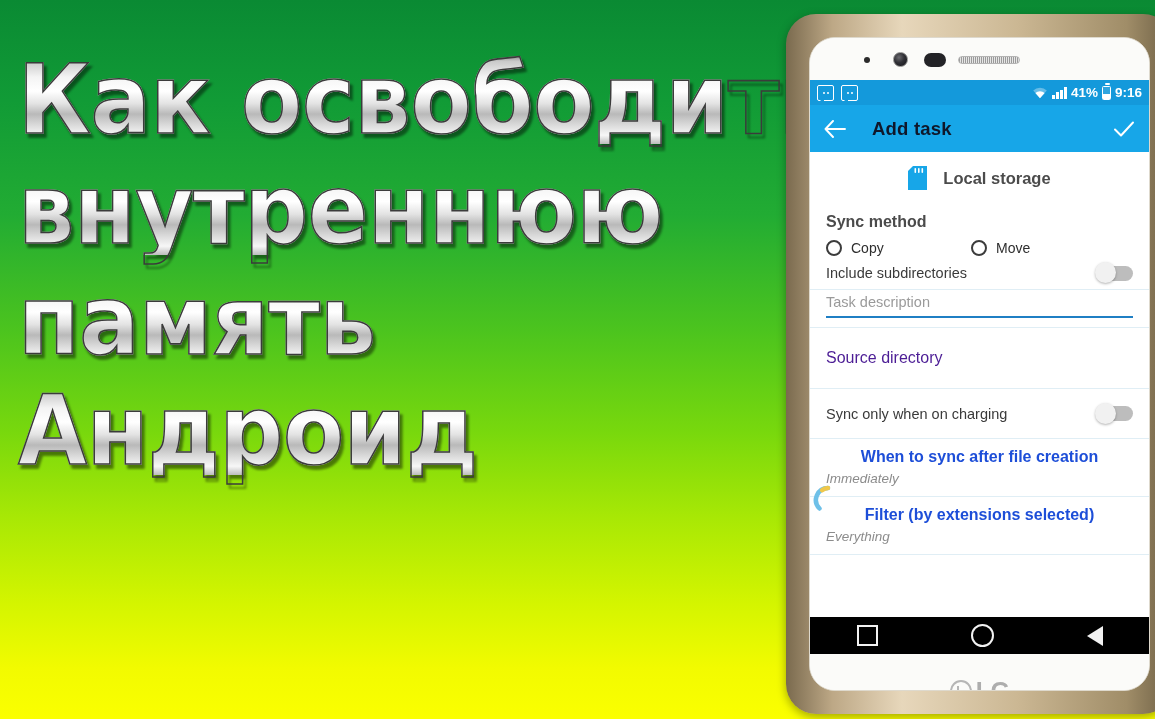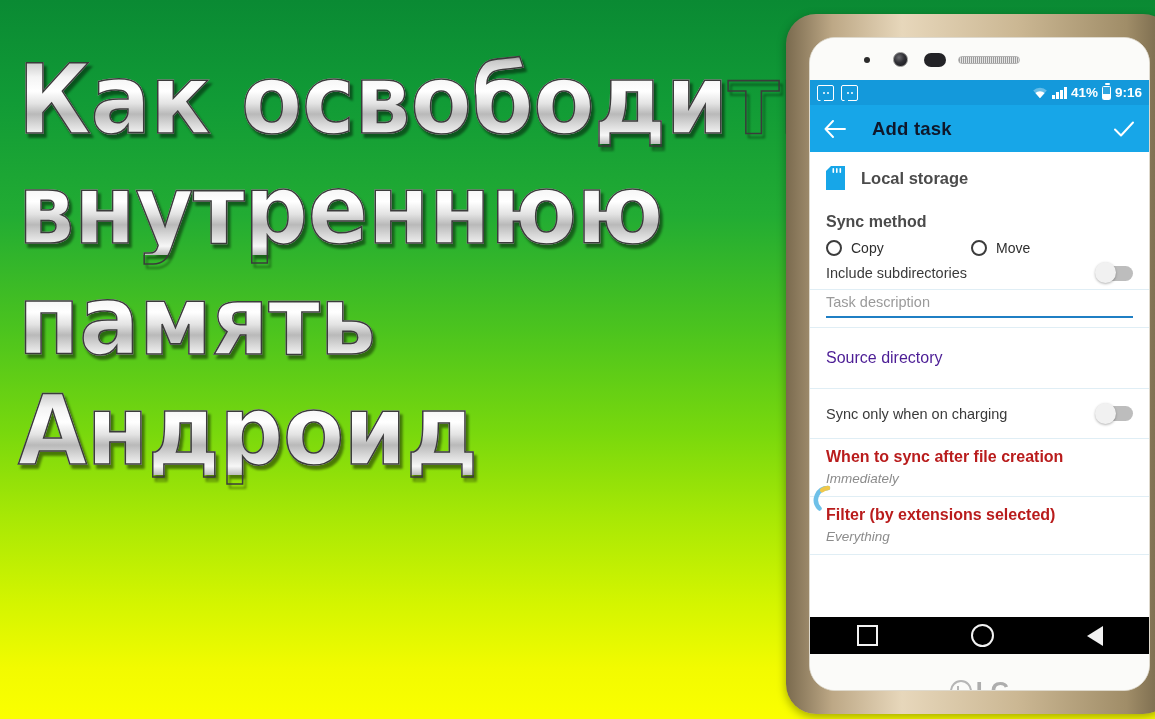--- a/index.html
+++ b/index.html
@@ -210,20 +210,21 @@
   #content {
     background: #fff;
     height: 502px;
     overflow: hidden;
   }
 
   #storage-row {
     display: flex; align-items: center;
     height: 52px;
     padding: 0 16px;
+    justify-content: center;
   }
   #sd-icon { margin-right: 16px; }
   #storage-label {
     font-size: 16.5px; font-weight: bold; color: #4b4b4b;
   }
 
   #desc-row { padding: 0 16px 9px 16px; border-bottom: 1px solid #e0eef5; }
   #desc-input {
     width: 100%;
     border: none;
@@ -280,21 +281,21 @@
     height: 49px;
     display: flex; align-items: center; justify-content: space-between;
     padding: 0 16px;
     border-bottom: 1px solid #e0eef5;
   }
 
   .stack-row {
     padding: 9px 16px 10px 16px;
     border-bottom: 1px solid #e0eef5;
   }
-  .stack-title { font-size: 16px; font-weight: bold; color: #b91c1c; }
+  .stack-title { font-size: 16px; font-weight: bold; color: #1d4ed8; text-align: center; }
   .stack-sub { font-size: 13.5px; color: #8c8c8c; margin-top: 5px; font-style: italic; }
 
   
   #spinner {
     position: absolute;
     left: 3px;
     top: 405px;
     width: 30px;
     height: 30px;
     pointer-events: none;

